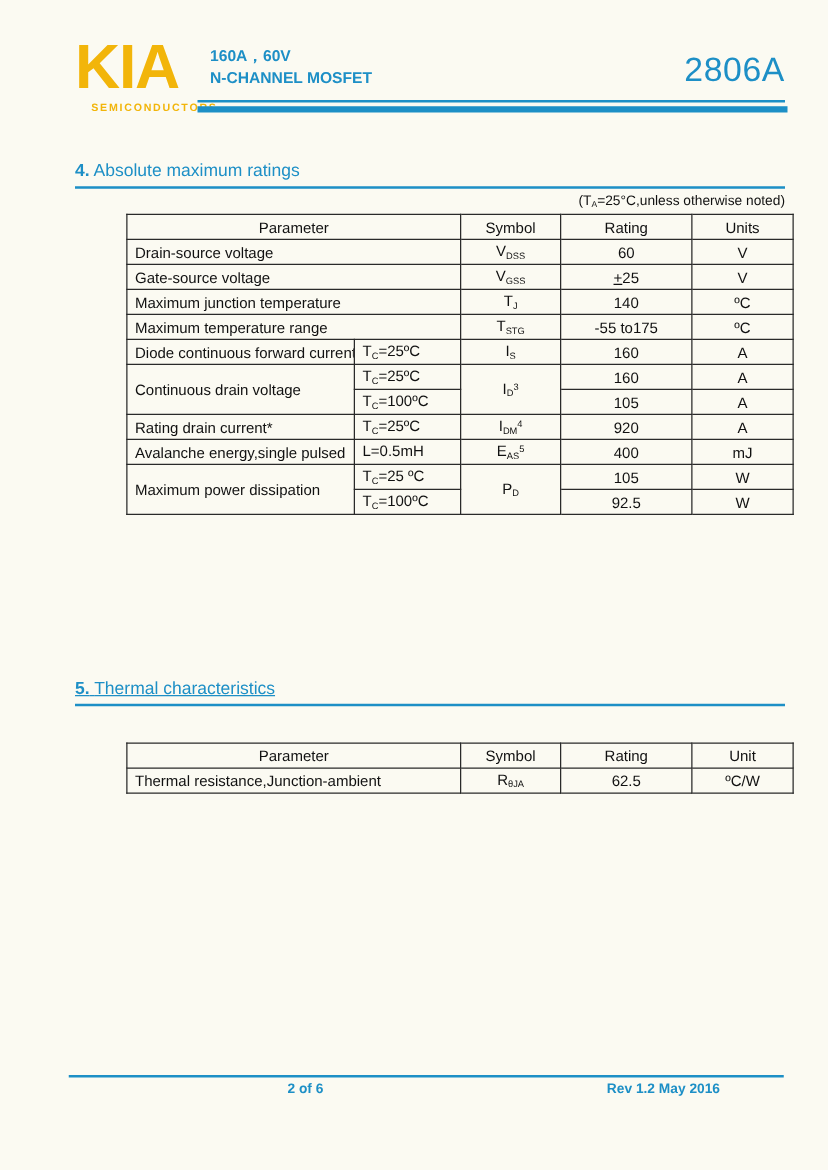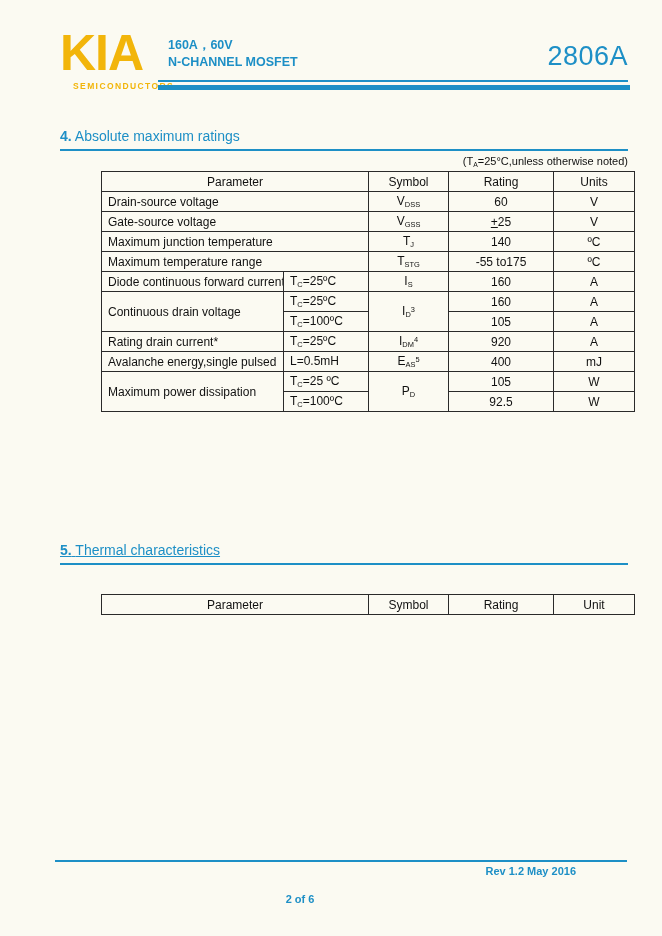--- a/index.html
+++ b/index.html
@@ -97,21 +97,21 @@
   sup { font-size: 0.62em; vertical-align: 0.45em; }
   .pm-sign { text-decoration: underline; }
 
   
   .footer-rule { left: 55px; top: 860px; width: 572px; height: 2px; background: var(--accent_blue); }
   .footer-text {
     font-size: 11px; font-weight: bold;
     color: var(--accent_blue);
     top: 865px;
   }
-  .page-num { left: 230px; width: 140px; text-align: center; margin-top: 28px; }
+  .page-num { left: 230px; width: 140px; text-align: left; }
   .revision { right: 86px; }
 </style>
 </head>
 <body>
 
 <div class="abs logo-kia">KIA</div>
 <div class="abs logo-semi">SEMICONDUCTORS</div>
 
 <div class="abs subtitle">
   <div>160A，60V</div>
@@ -231,18 +231,24 @@
       <col style="width:105px">
       <col style="width:81px">
   </colgroup>
   <tbody>
       <tr>
     <th>Parameter</th>
     <th>Symbol</th>
     <th>Rating</th>
     <th>Unit</th>
   </tr>
+  <tr>
+    <td class="param">Thermal resistance,Junction-ambient</td>
+    <td><span>R</span><sub>θJA</sub></td>
+    <td>62.5</td>
+    <td>ºC/W</td>
+  </tr>
 </tbody>
   </table>
 
 <div class="abs footer-rule"></div>
 <div class="abs footer-text page-num">2 of 6</div>
 <div class="abs footer-text revision">Rev 1.2 May 2016</div>
 
 </body></html>

